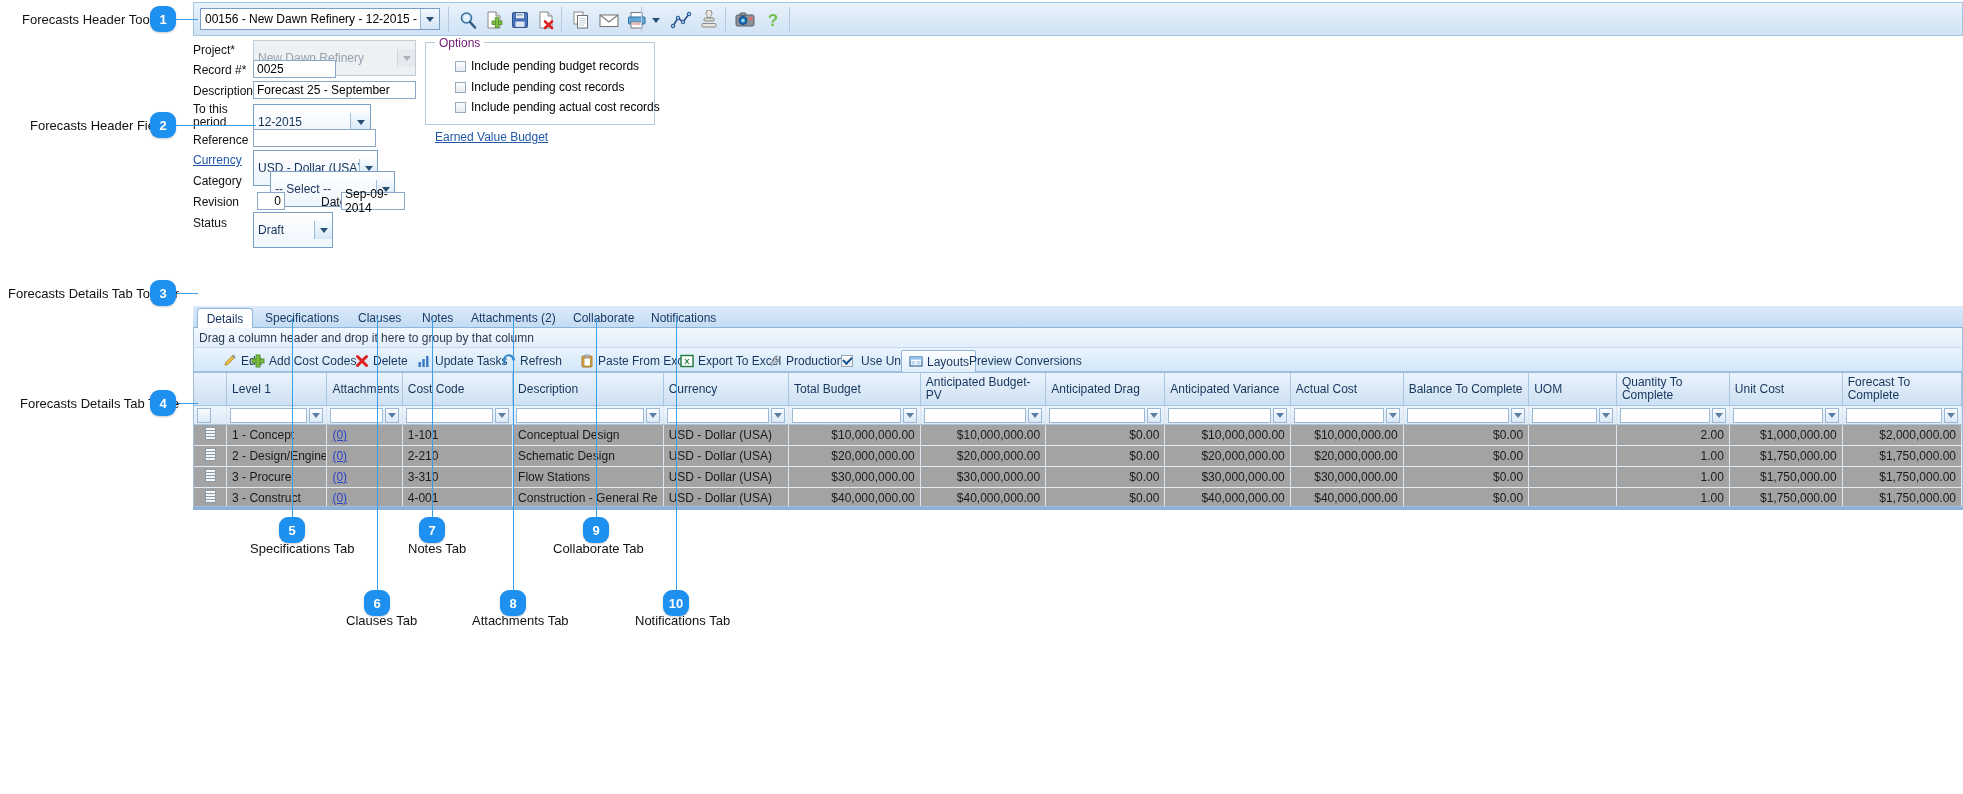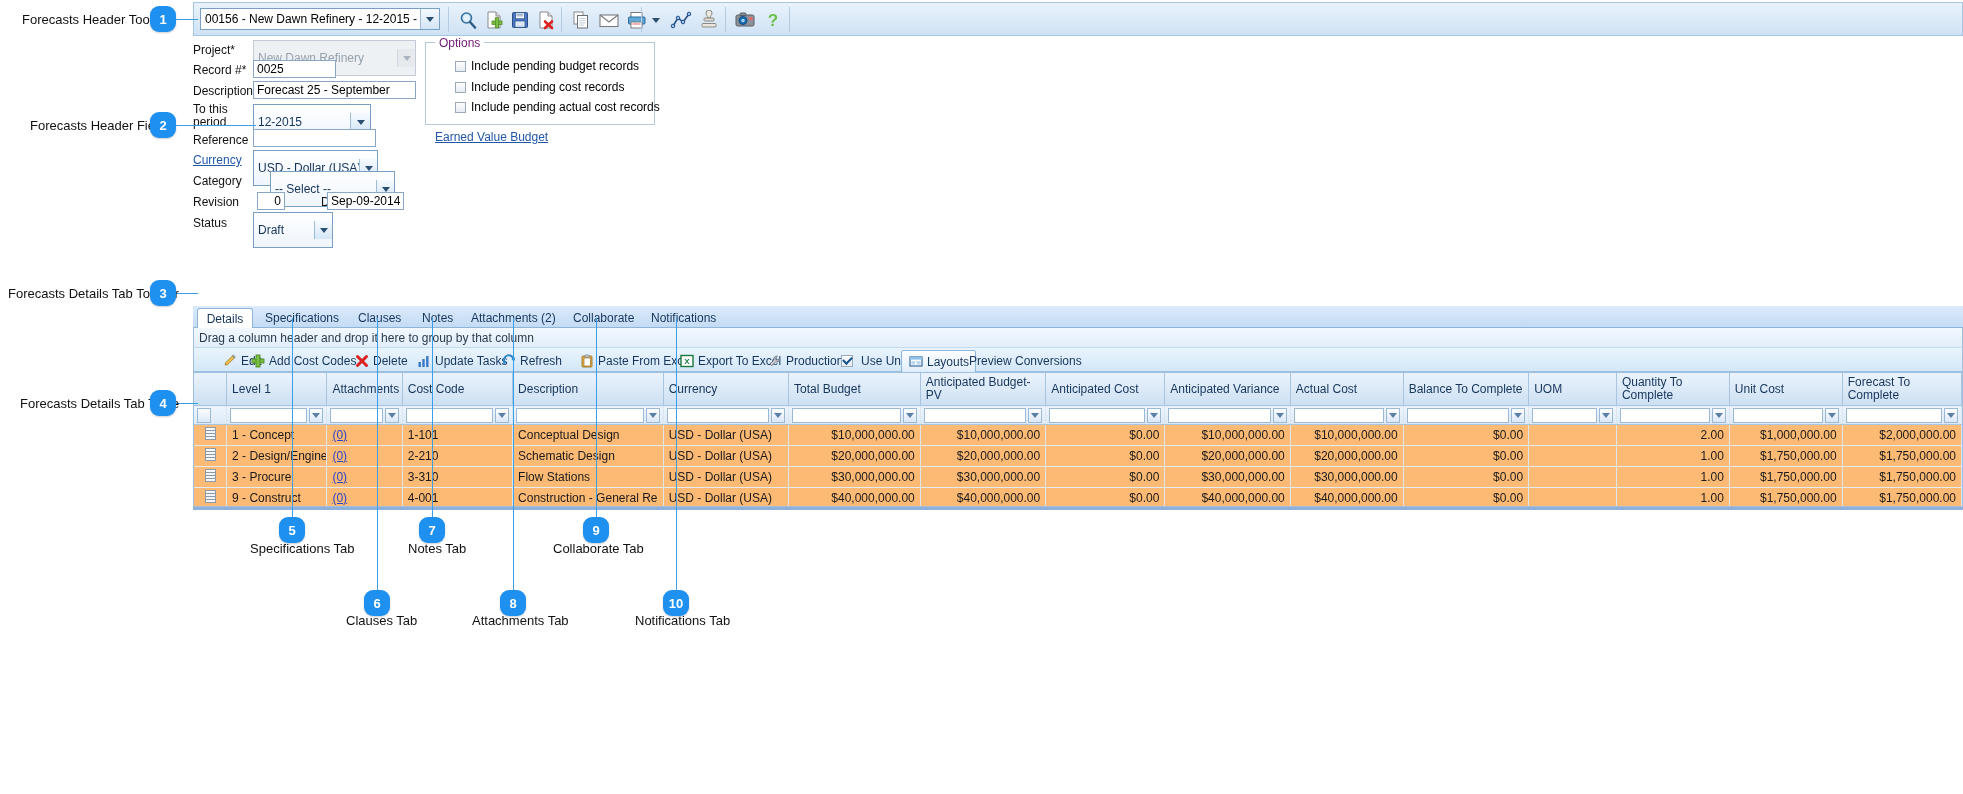--- a/index.html
+++ b/index.html
@@ -173,21 +173,21 @@
   }
   .dtbtn .ic{width:15px;height:15px;margin-right:4px;display:flex;align-items:center;justify-content:center;}
   .dtbtn.boxed{
     border:1px solid #8fb6da;background:linear-gradient(#fdfeff,#e0eefb);
     padding:0 6px;border-radius:2px;top:2px;height:21px;
   }
 
   
   #grid{
     position:absolute;left:193px;top:372px;width:1770px;height:135px;
-    border:1px solid #9dc0e0;box-sizing:border-box;background:#fdba74;
+    border:1px solid #9dc0e0;box-sizing:border-box;background:#a3a3a3;
     overflow:hidden;
   }
   table.g{border-collapse:collapse;table-layout:fixed;width:1768px;}
   table.g th{
     background:linear-gradient(#eaf3fc,#cde0f2);
     border-right:1px solid #a8c6e1;
     border-bottom:1px solid #a8c6e1;
     font-weight:normal;font-size:12px;color:#16355c;
     text-align:left;vertical-align:middle;
     padding:3px 5px;height:32px;box-sizing:border-box;
@@ -416,21 +416,21 @@
 <div class="fcombo" style="left:270px;top:171px;width:125px;">
   <div class="cval">-- Select --</div>
   <div class="cbtn">
       <div class="cap-down"></div>
     </div>
 </div>
 
 <div class="flabel" style="left:193px;top:195px;">Revision</div>
 <div class="numinput" style="left:257px;top:192px;width:28px;">0</div>
 <div class="flabel" style="left:321px;top:195px;">Date</div>
-<div class="finput" style="left:327px;top:192px;width:77px;">Sep-09-2014</div>
+<div class="finput" style="left:341px;top:192px;width:64px;">Sep-09-2014</div>
 
 <div class="flabel" style="left:193px;top:216px;">Status</div>
 <div class="fcombo" style="left:253px;top:212px;width:80px;">
   <div class="cval">Draft</div>
   <div class="cbtn">
       <div class="cap-down"></div>
     </div>
 </div>
 
 <div id="options-group"></div>
@@ -612,21 +612,21 @@
     <thead>
       <tr id="grid-head-row">
           <th></th>
           <th>Level 1</th>
           <th>Attachments</th>
           <th>Cost Code</th>
           <th>Description</th>
           <th>Currency</th>
           <th>Total Budget</th>
           <th>Anticipated Budget-PV</th>
-          <th>Anticipated Cost</th>
+          <th>Anticipated Drag</th>
           <th>Anticipated Variance</th>
           <th>Actual Cost</th>
           <th>Balance To Complete</th>
           <th>UOM</th>
           <th>Quantity To Complete</th>
           <th>Unit Cost</th>
           <th>Forecast To Complete</th>
         </tr>
       <tr class="filter" id="grid-filter-row">
           <td>
@@ -806,21 +806,21 @@
           <td class="num">$30,000,000.00</td>
           <td class="num">$30,000,000.00</td>
           <td class="num">$0.00</td>
           <td></td>
           <td class="num">1.00</td>
           <td class="num">$1,750,000.00</td>
           <td class="num">$1,750,000.00</td>
         </tr>
         <tr>
           <td class="ctr"><span class="rowhandle"></span></td>
-          <td>9 - Construct</td>
+          <td>3 - Construct</td>
           <td><span class="attlink">(0)</span></td>
           <td>4-001</td>
           <td>Construction - General Re</td>
           <td>USD - Dollar (USA)</td>
           <td class="num">$40,000,000.00</td>
           <td class="num">$40,000,000.00</td>
           <td class="num">$0.00</td>
           <td class="num">$40,000,000.00</td>
           <td class="num">$40,000,000.00</td>
           <td class="num">$0.00</td>

